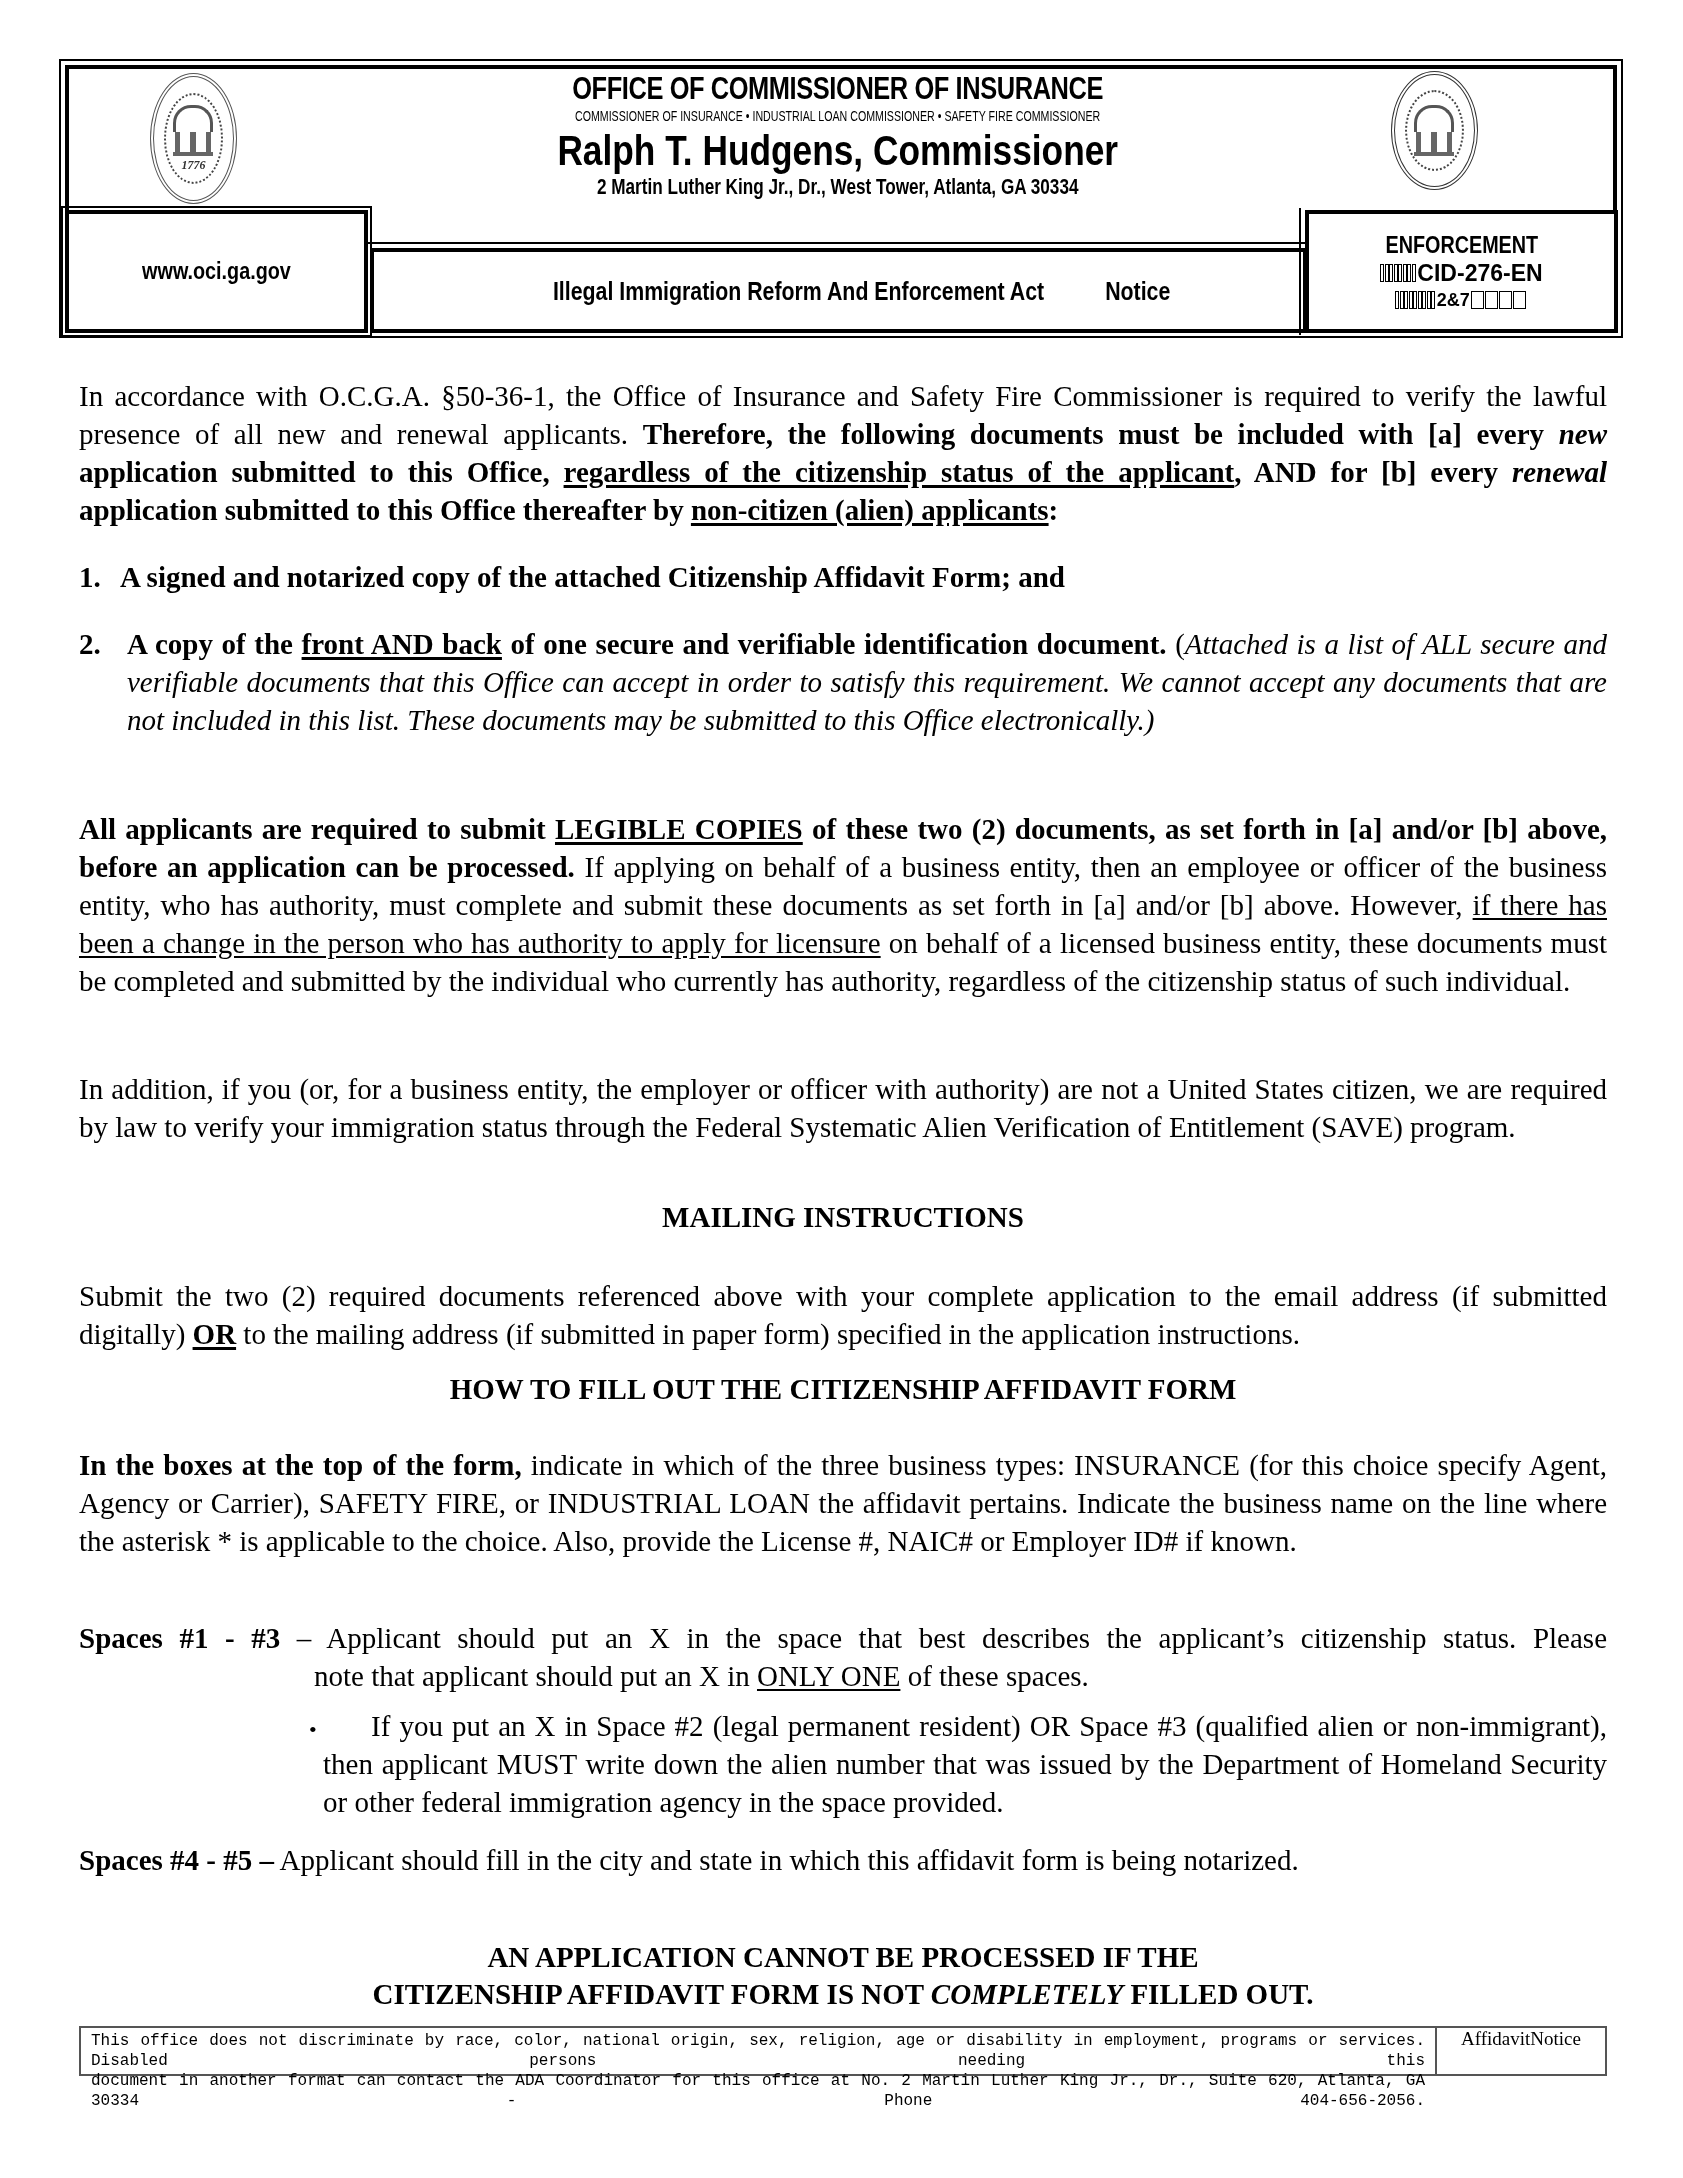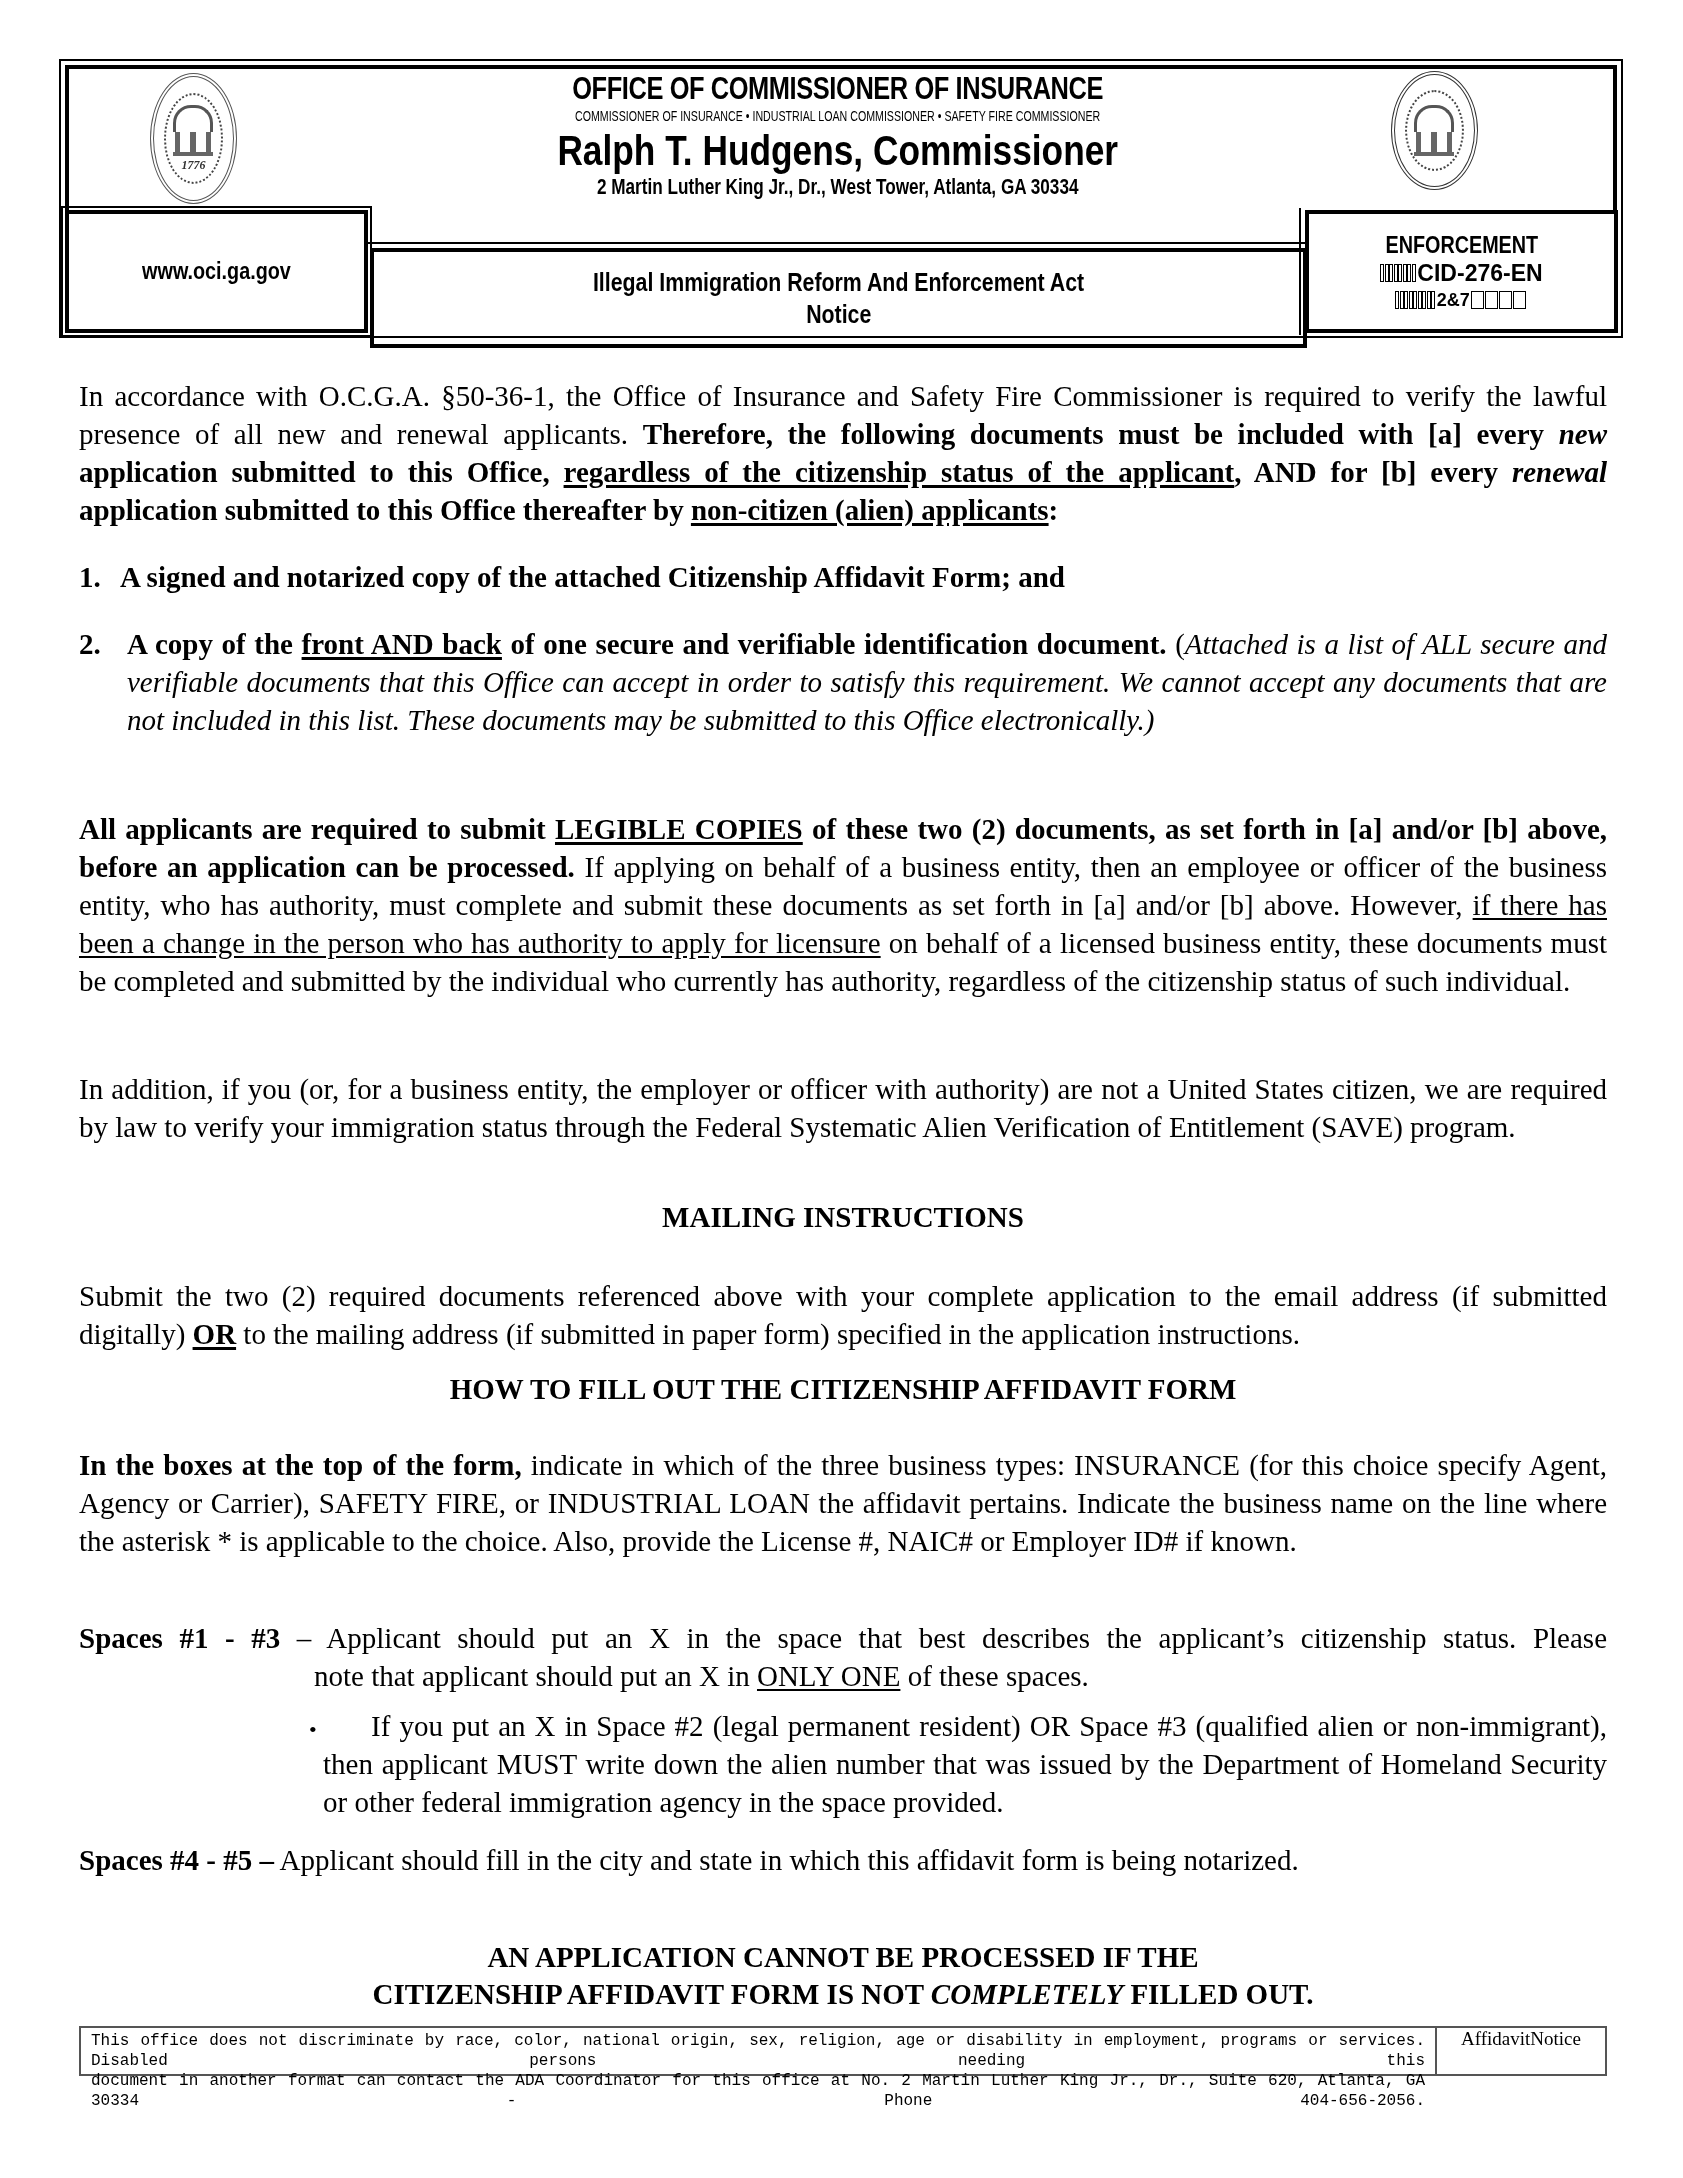--- a/index.html
+++ b/index.html
@@ -15,23 +15,23 @@
     position: absolute; left: 65px; top: 65px; width: 1552px; height: 149px;
     border: 4px solid #000; border-bottom: none; box-sizing: border-box;
   }
   .hdr-web {
     position: absolute; left: 65px; top: 210px; width: 303px; height: 123px;
     border: 4px solid #000; box-sizing: border-box;
     outline: 2px solid #000; outline-offset: 2px;
     display: flex; align-items: center; justify-content: center;
   }
   .hdr-title-box {
-    position: absolute; left: 370px; top: 248px; width: 937px; height: 100px;
+    position: absolute; left: 370px; top: 248px; width: 937px; height: 85px;
     border: 4px solid #000; box-sizing: border-box;
-    display: flex; flex-direction: column; align-items: center; justify-content: center;
+    display: flex; flex-direction: row; align-items: center; justify-content: center;
   }
   .hdr-title-box::before {
     content: ""; position: absolute; left: -6px; top: -10px; right: -6px; height: 2px; background: #000;
   }
   .hdr-enf-box {
     position: absolute; left: 1305px; top: 210px; width: 313px; height: 123px;
     border: 4px solid #000; box-sizing: border-box;
     display: flex; flex-direction: column; align-items: center; justify-content: center;
   }
   .hdr-enf-box::before {

